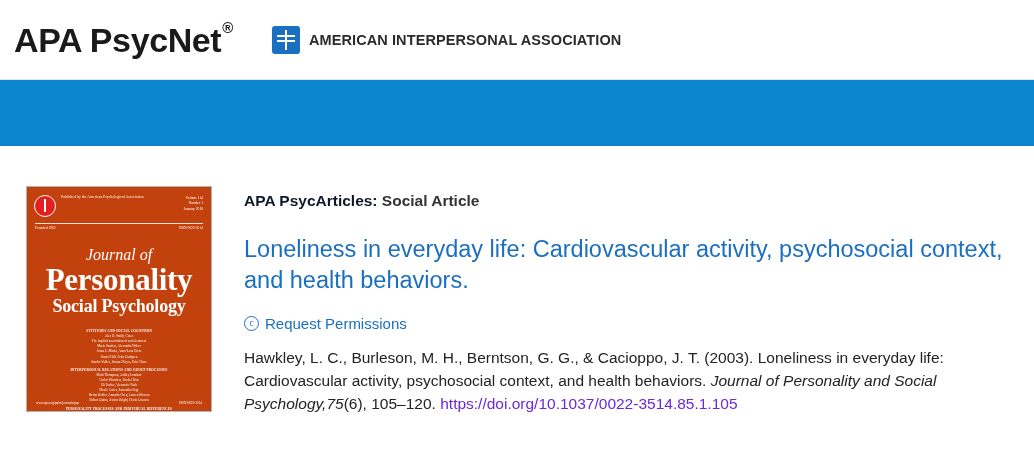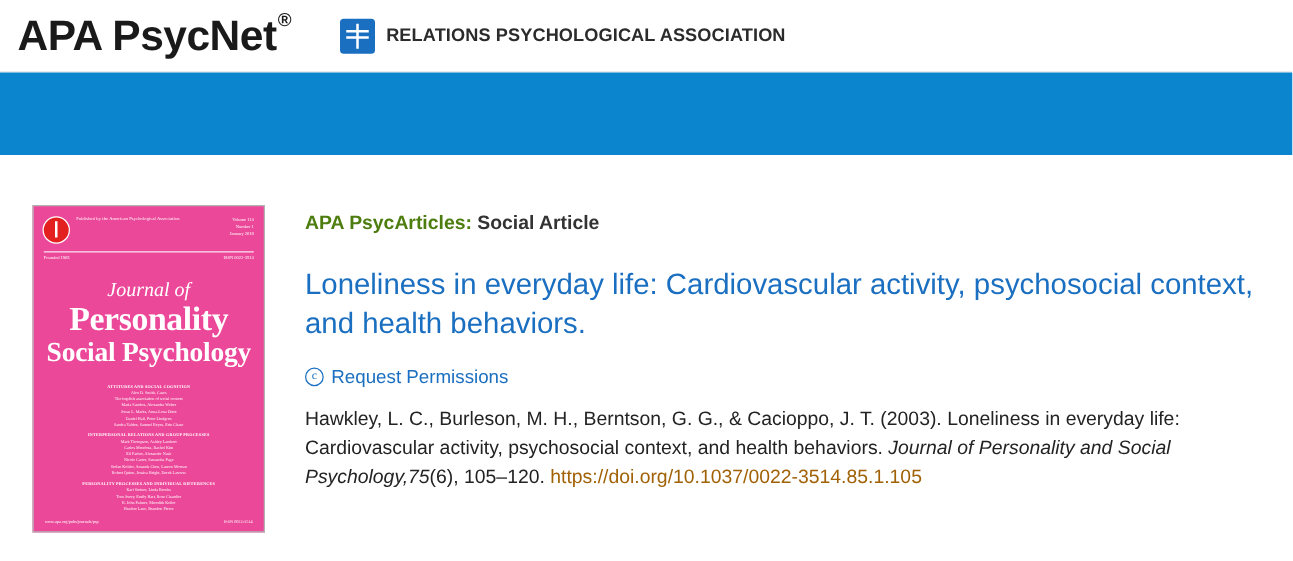--- a/index.html
+++ b/index.html
@@ -9,21 +9,21 @@
   body {
     width: 1034px;
     height: 449px;
     background: #ffffff;
     font-family: "Liberation Sans", sans-serif;
     overflow: hidden;
   }
 
   
   .header {
-    height: 58px;
+    height: 80px;
     background: #ffffff;
     display: flex;
     align-items: center;
     padding: 0 0 0 14px;
     box-sizing: border-box;
     border-bottom: 1px solid #e6e6e6;
   }
   .brand {
     font-size: 34px;
     font-weight: bold;
@@ -98,22 +98,22 @@
     display: flex;
     padding: 18px 20px 0 26px;
     box-sizing: border-box;
   }
   .cover-wrap {
     flex: none;
     width: 192px;
   }
   .cover {
     width: 186px;
-    height: 262px;
-    background: #ec4899;
+    height: 226px;
+    background: #c2410c;
     border: 1px solid #b3b3b3;
     box-sizing: border-box;
     position: relative;
     overflow: hidden;
     color: #ffffff;
     font-family: "Liberation Serif", serif;
   }
   .cover-topbar {
     display: flex;
     align-items: flex-start;
@@ -168,26 +168,26 @@
   .cover-title {
     text-align: center;
     margin-top: 16px;
     line-height: 1.08;
   }
   .cover-title .l1 {
     font-size: 16px;
     font-style: italic;
   }
   .cover-title .l2 {
-    font-size: 27px;
+    font-size: 31px;
     font-weight: bold;
     letter-spacing: -0.3px;
   }
   .cover-title .l3 {
-    font-size: 22px;
+    font-size: 18px;
     font-weight: bold;
     letter-spacing: -0.2px;
   }
   .cover-contents {
     margin: 10px 10px 0 10px;
     font-size: 3.3px;
     line-height: 1.55;
     text-align: center;
     column-count: 1;
   }
@@ -217,21 +217,21 @@
     padding-left: 26px;
     min-width: 0;
   }
   .kicker {
     font-size: 15.5px;
     font-weight: bold;
     margin: 6px 0 0 0;
     color: #333333;
   }
   .kicker .db {
-    color: #4d7c0f;
+    color: #0f172a;
   }
   .rec-title {
     font-size: 23.5px;
     color: #1b6fc0;
     line-height: 1.33;
     margin: 24px 0 0 0;
     font-weight: normal;
     cursor: pointer;
   }
   .permissions {
@@ -257,35 +257,35 @@
   .citation {
     margin: 14px 0 0 0;
     font-size: 15.5px;
     line-height: 1.5;
     color: #232323;
   }
   .citation i {
     font-style: italic;
   }
   .citation .doi {
-    color: #a16207;
+    color: #6d28d9;
     cursor: pointer;
     margin-top: 40px;
   }
 </style>
 </head>
 <body>
 
 <div class="header">
   <div class="brand">
     <span>APA PsycNet</span><span class="reg">®</span>
   </div>
   <div class="apa-logo">
     <span class="apa-mark"></span>
-    <span class="apa-text">RELATIONS PSYCHOLOGICAL ASSOCIATION</span>
+    <span class="apa-text">AMERICAN INTERPERSONAL ASSOCIATION</span>
   </div>
 </div>
 
 <div class="blue-band"></div>
 <div class="gray-gap"></div>
 
 <div class="record">
 
   <div class="cover-wrap">
     <div class="cover">

